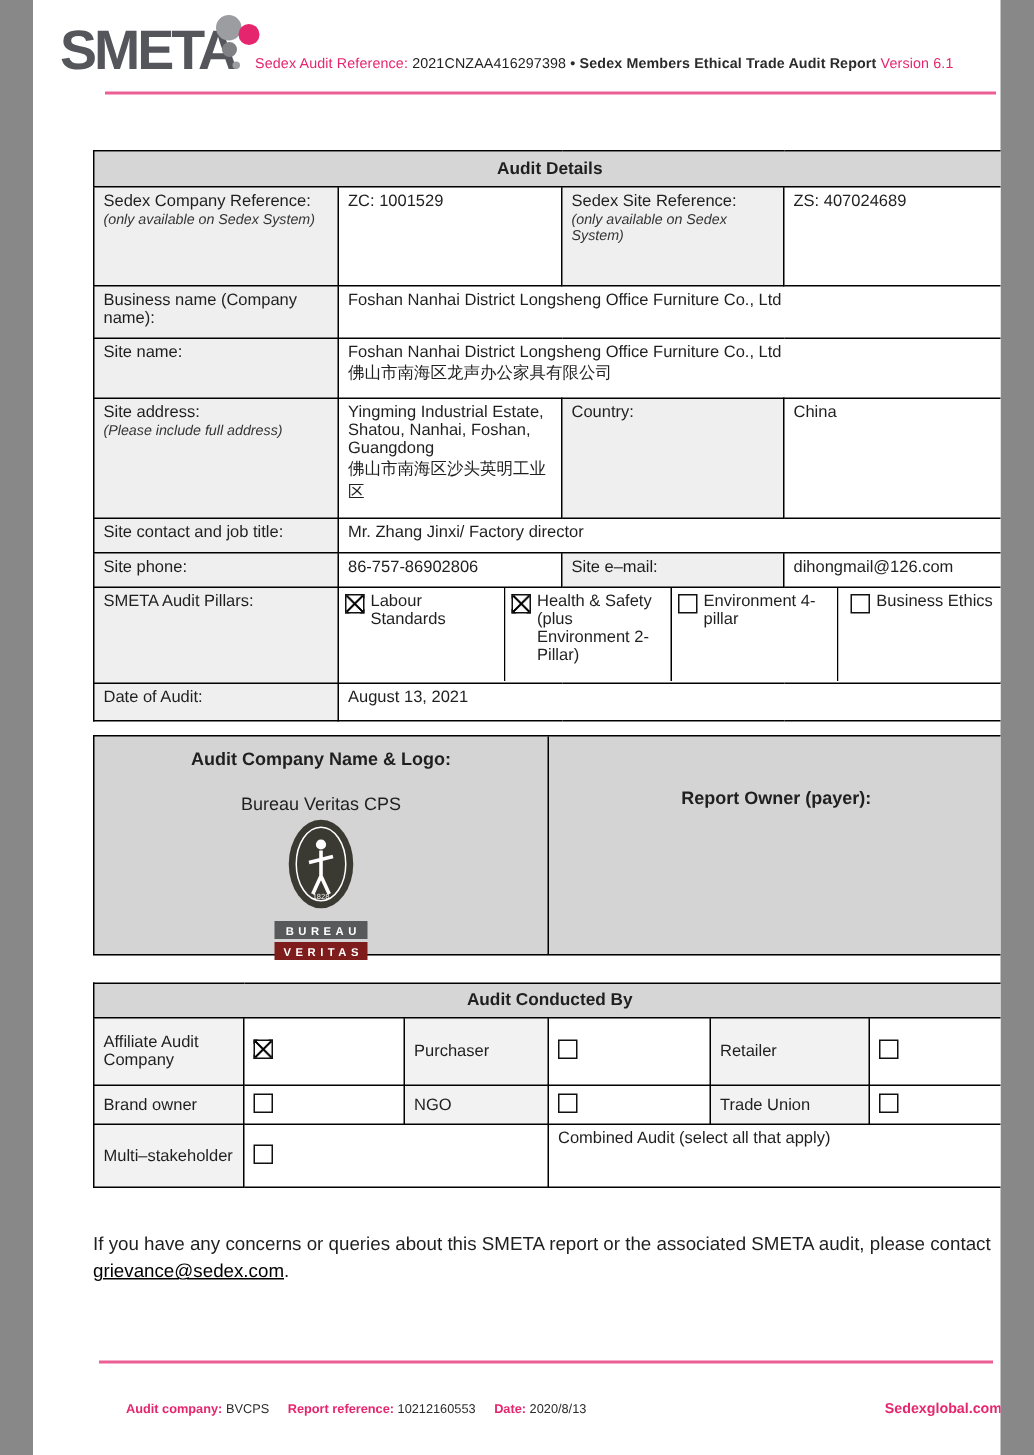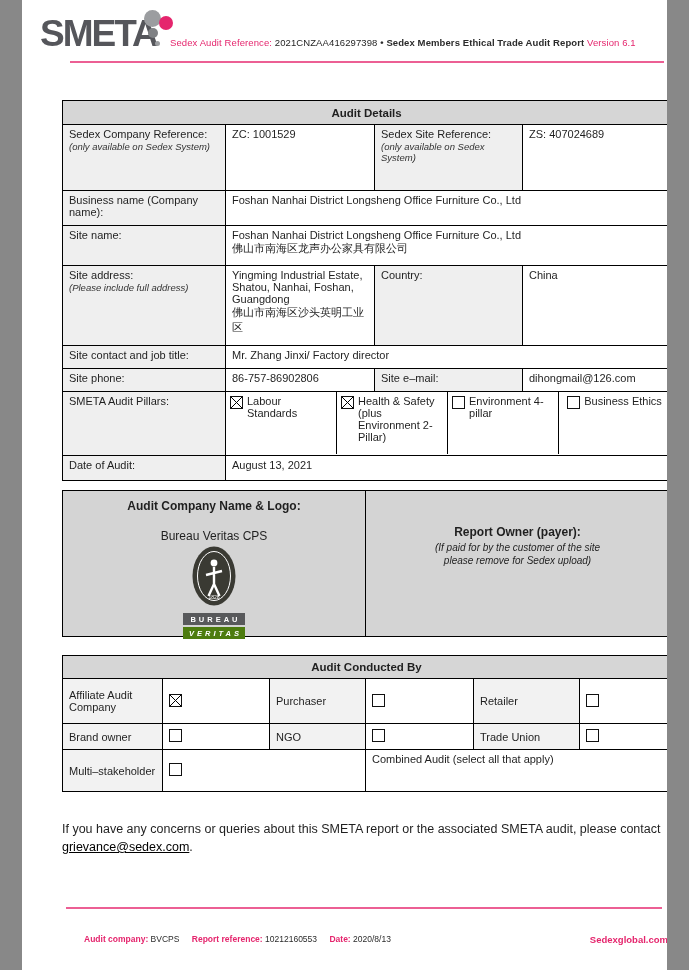--- a/index.html
+++ b/index.html
@@ -59,21 +59,21 @@
   .company-left  { width:304px; border-right:1px solid #000; text-align:center; padding-top:8px; }
   .company-right { width:304px; text-align:center; padding-top:34px; }
   .company-title { font-size:12px; font-weight:bold; }
   .company-name  { font-size:12px; margin-top:16px; }
   .owner-title   { font-size:12px; font-weight:bold; }
   .owner-note    { font-size:10px; font-style:italic; margin-top:2px; line-height:1.3; }
 
   .bv-logo { margin-top:3px; display:inline-block; }
   .bv-bar { width:62px; margin:0 auto; color:#fff; font-weight:bold; font-size:7.5px; letter-spacing:3px; text-align:center; padding:2px 0 1px 3px; }
   .bv-bar1 { background:#58595b; margin-top:3px; }
-  .bv-bar2 { background:#4d7c0f; margin-top:2px;font-style:italic; }
+  .bv-bar2 { background:#7f1d1d; margin-top:2px; }
 
   
   .t-conducted { position:absolute; left:40px; top:655px; }
   .t-conducted td { vertical-align:middle; }
   .t-conducted td.lbl { background:#f2f2f2; }
   .t-conducted td.cbcell { background:#fff; }
 
   
   .body-note { position:absolute; left:40px; top:820px; width:600px; font-size:12.5px; line-height:1.45; }
   a.link { color:#000000; text-decoration:underline; cursor:pointer; }
@@ -208,24 +208,20 @@
           <circle cx="22" cy="17" r="3.4" fill="#ffffff"></circle>
           <path d="M22 21 L22 38 M14 29 L30 25 M22 38 L16.5 50 M22 38 L27.5 50" stroke="#ffffff" stroke-width="2.4" fill="none"></path>
           <text x="22" y="53" font-size="5" fill="#ffffff" text-anchor="middle">1828</text>
         </svg>
         <div class="bv-bar bv-bar1">BUREAU</div>
         <div class="bv-bar bv-bar2">VERITAS</div>
       </div>
     </div>
     <div class="company-right">
       <div class="owner-title">Report Owner (payer):</div>
-      <div class="owner-note">
-        <div>(If paid for by the customer of the site</div>
-        <div>please remove for Sedex upload)</div>
-      </div>
     </div>
   </div>
 
   <table class="t-conducted">
     <colgroup>
         <col style="width:100px">
         <col style="width:107px">
         <col style="width:96px">
         <col style="width:108px">
         <col style="width:106px">

